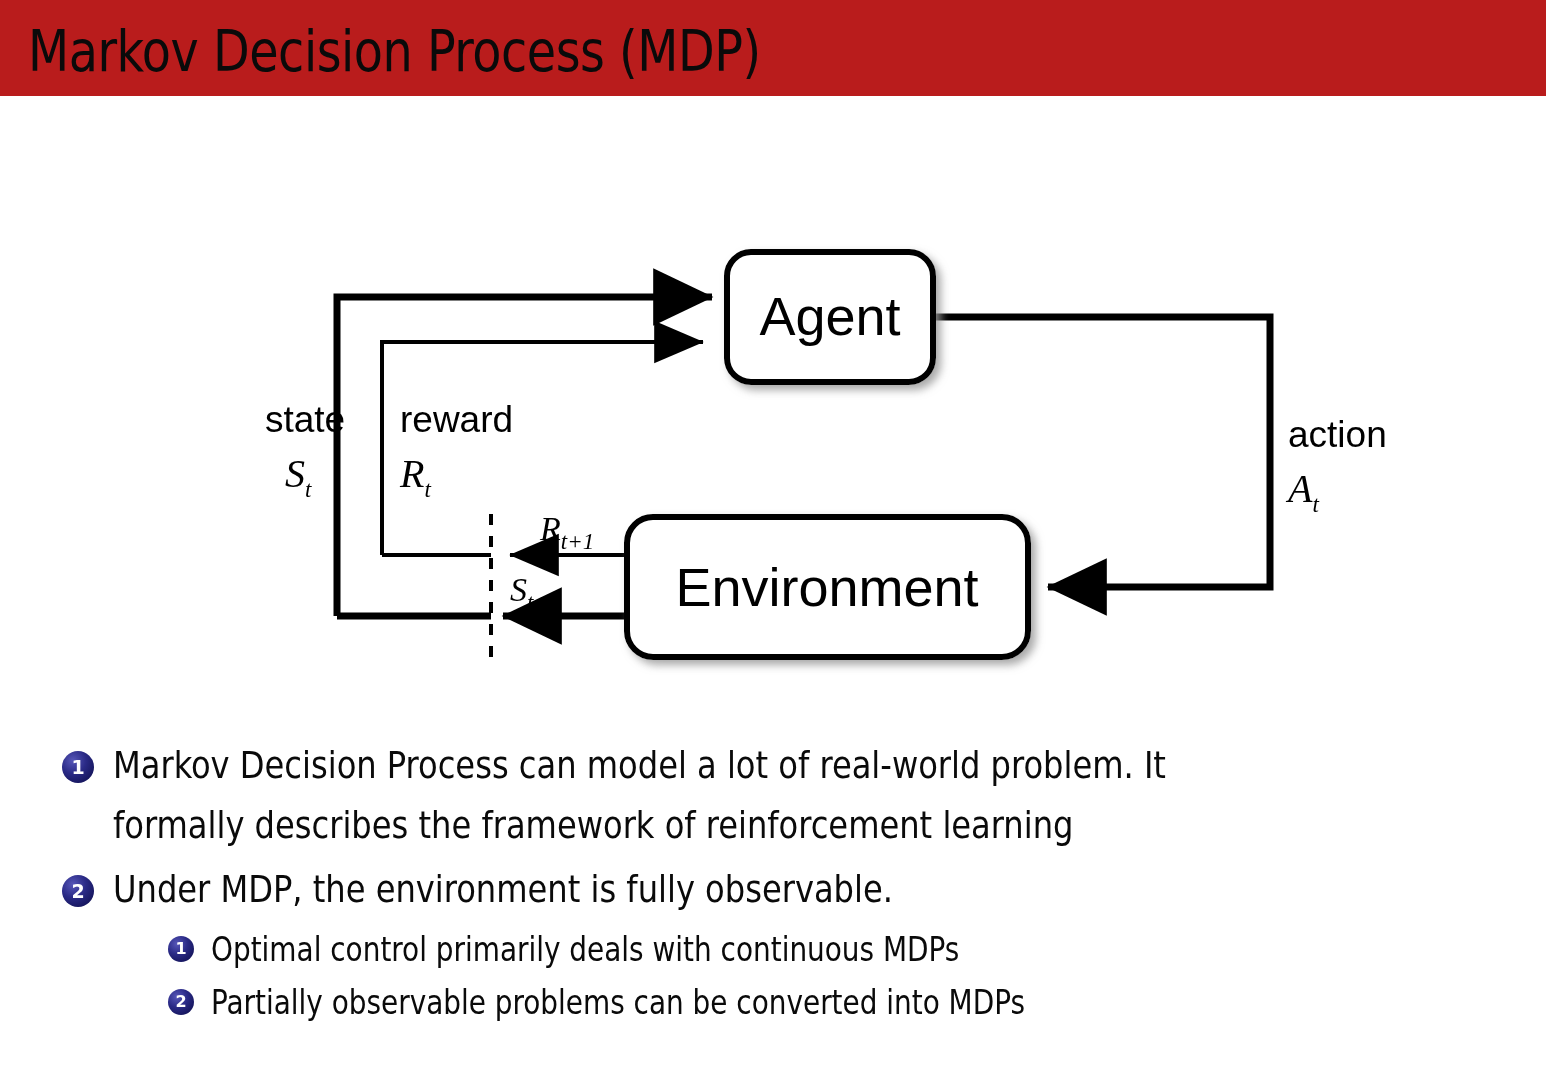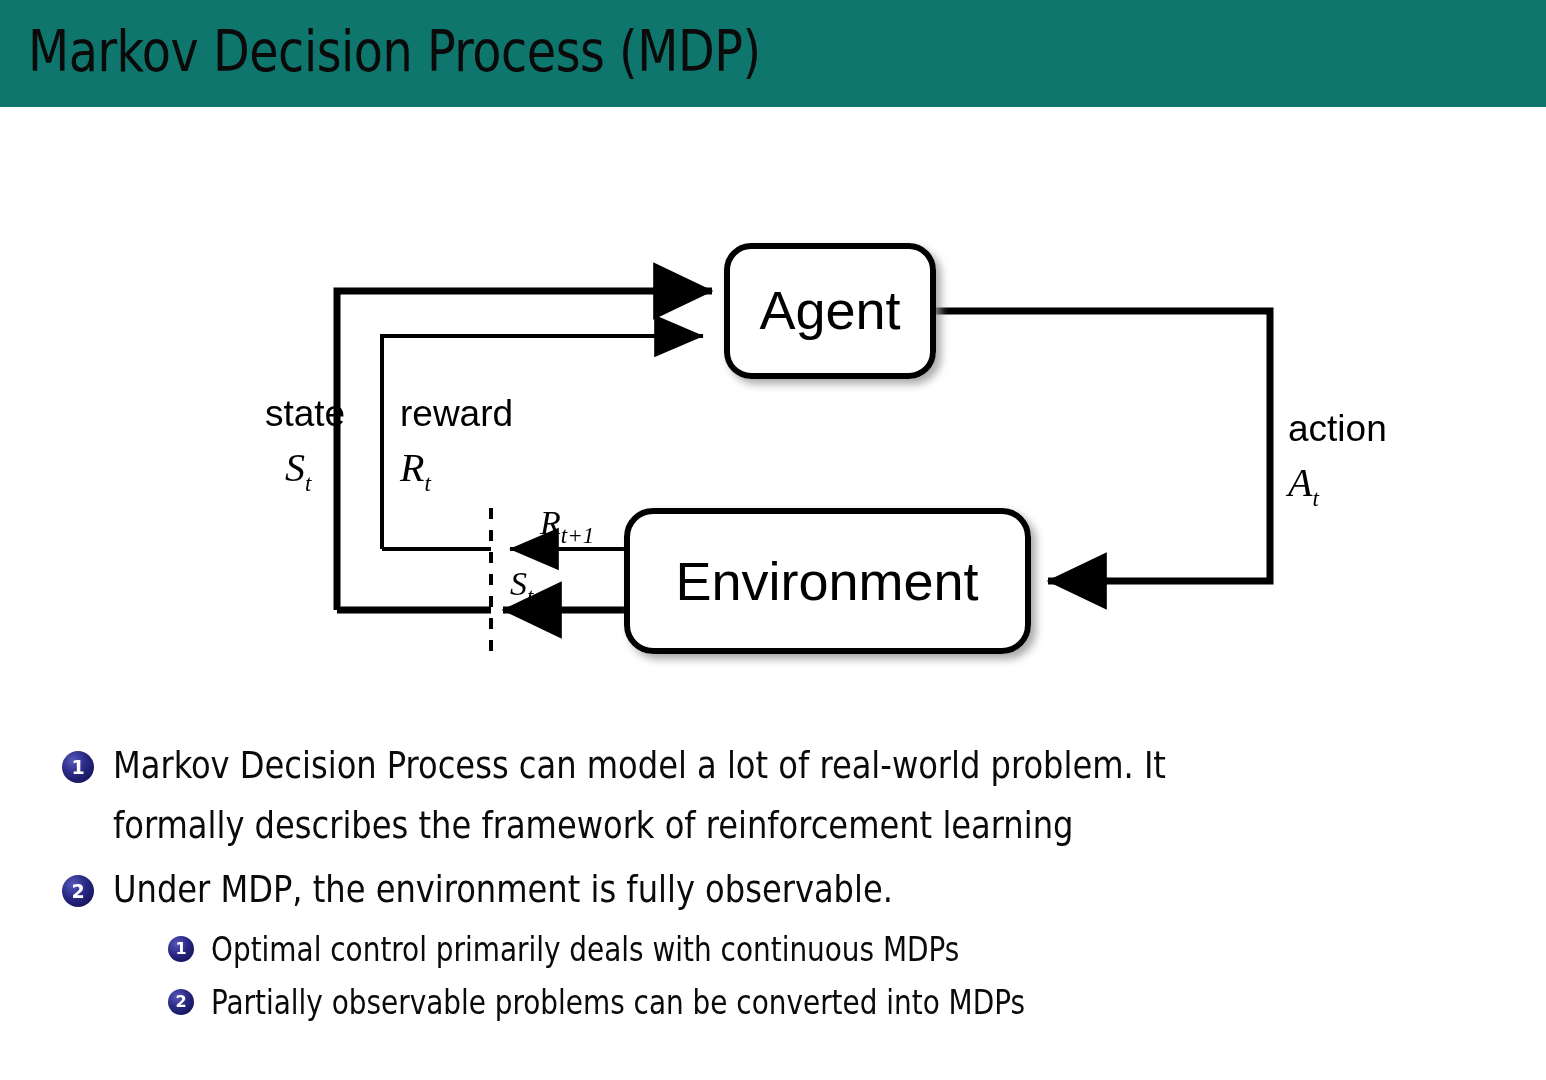--- a/index.html
+++ b/index.html
@@ -15,22 +15,22 @@
     overflow: hidden;
     position: relative;
   }
 
   
   .slide-header {
     position: absolute;
     left: 0;
     top: 0;
     width: 1546px;
-    height: 107px;
-    background: #0f766e;
+    height: 96px;
+    background: #b91c1c;
     box-sizing: border-box;
   }
   .slide-title {
     position: absolute;
     left: 28px;
     top: 11px;
     font-size: 57px;
     line-height: 80px;
     font-weight: 400;
     color: #0a0a0a;
@@ -39,21 +39,21 @@
     font-family: "DejaVu Sans", sans-serif;
     font-stretch: semi-condensed;
     transform: scaleX(0.93);
     transform-origin: left center;
   }
 
   
   .diagram {
     position: absolute;
     left: 0;
-    top: 136px;
+    top: 142px;
     width: 1476px;
     height: 580px;
   }
   .diagram svg {
     display: block;
   }
 
   .node-box-label {
     font-family: "Liberation Sans", "DejaVu Sans", sans-serif;
     font-size: 54px;

